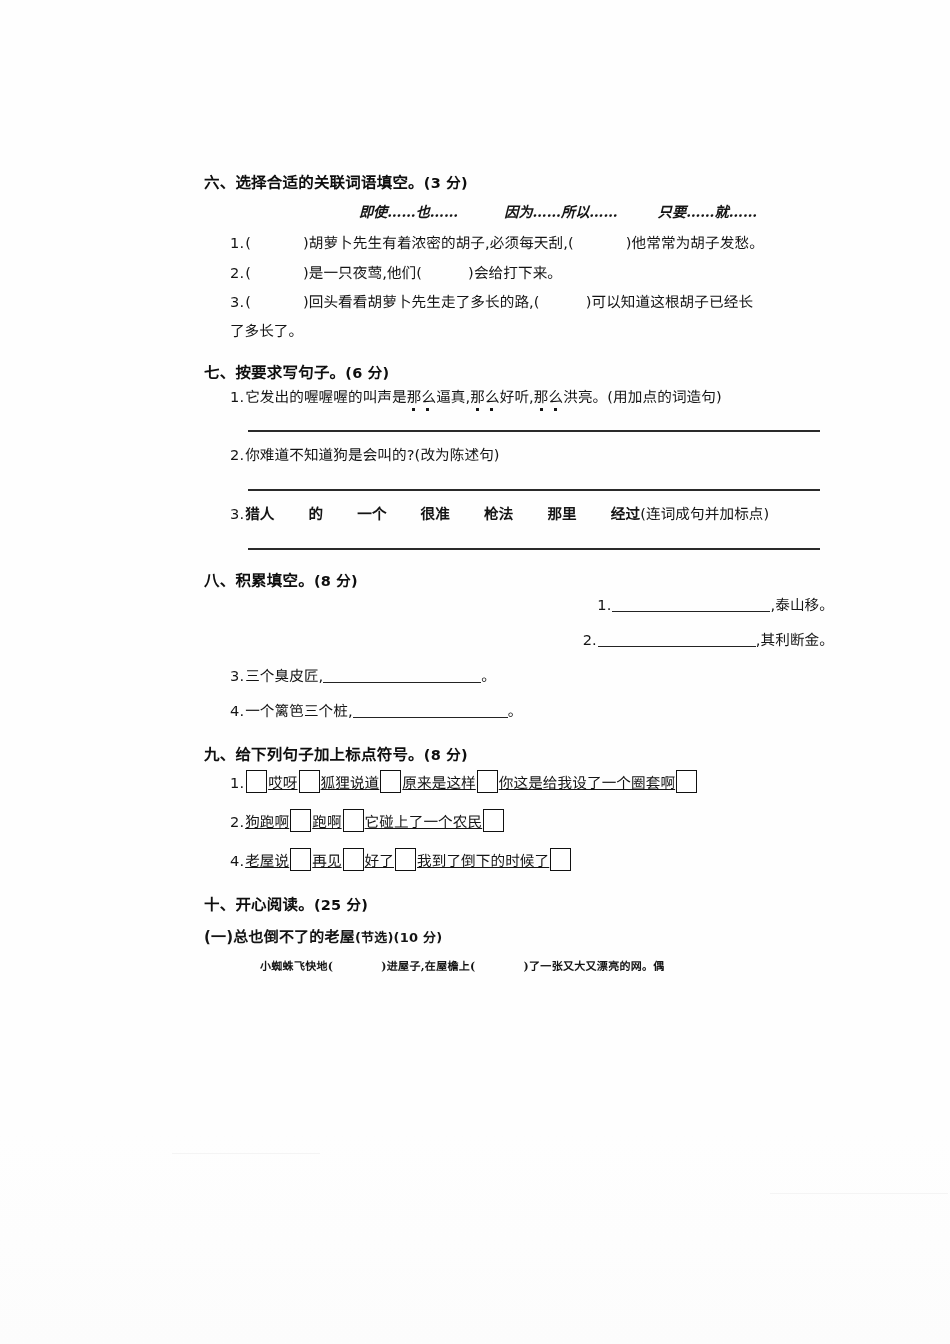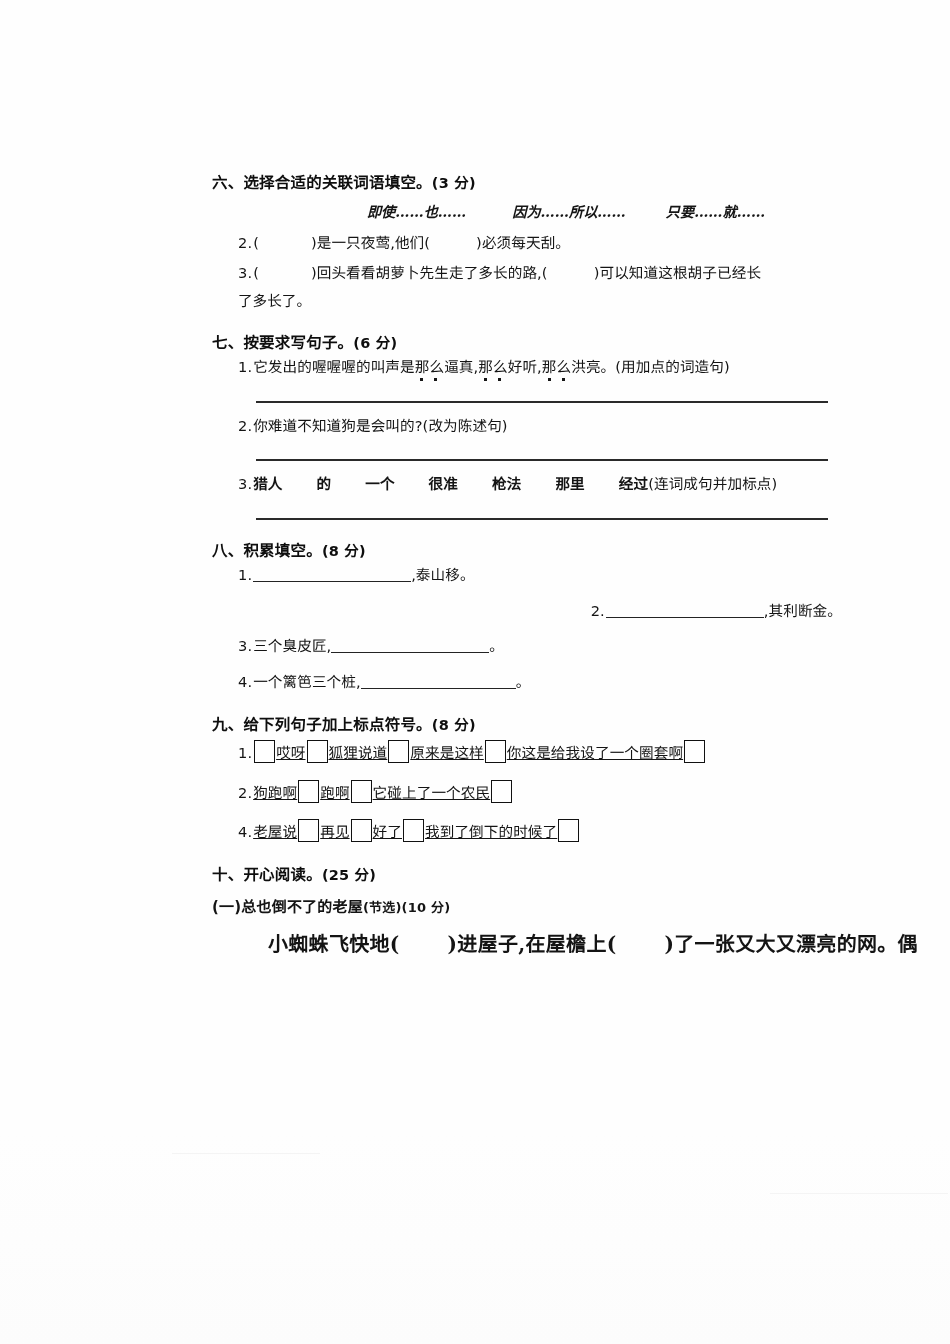--- a/index.html
+++ b/index.html
@@ -31,21 +31,21 @@
     pointer-events: none;
   }
   .scan-streak {
     position: absolute;
     background: #f4f4f4;
     height: 1px;
   }
 
   .content {
     position: absolute;
-    left: 212px;
+    left: 204px;
     top: 170px;
     width: 630px;
   }
 
   
   .sec-head {
     font-weight: bold;
     font-size: 15.5px;
     letter-spacing: 0.2px;
     color: #0e0e0e;
@@ -157,21 +157,21 @@
     font-size: 15px;
     font-weight: bold;
     margin: 11px 0 12px 0;
     letter-spacing: 0.2px;
   }
   .read-title .sub {
     font-weight: bold;
     font-size: 13px;
   }
   .passage {
-    font-size: 20px;
+    font-size: 11px;
     text-indent: 56px;
     line-height: 1.6;
     white-space: nowrap;
     font-family: "DejaVu Serif", "Liberation Serif", serif;
     font-weight: 600;
     letter-spacing: 0.3px;
   }
   .pgap { display: inline-block; width: 48px; }
 
   .sp12 { height: 12px; }
@@ -186,23 +186,26 @@
 
     <div class="block">
       <div class="sec-head">
         <span>六、选择合适的关联词语填空。</span><span class="pts">(3 分)</span>
       </div>
 
       <div class="opt-row">
         <span class="opt">即使……也……</span><span class="opt-gap-a"></span><span class="opt">因为……所以……</span><span class="opt-gap-b"></span><span class="opt">只要……就……</span>
       </div>
 
-
-      <div class="q">
-        <span class="num">2.</span><span>(</span><span class="paren-gap"></span><span>)是一只夜莺,他们(</span><span class="paren-gap sm"></span><span>)必须每天刮。</span>
+      <div class="q">
+        <span class="num">1.</span><span>(</span><span class="paren-gap"></span><span>)胡萝卜先生有着浓密的胡子,必须每天刮,(</span><span class="paren-gap"></span><span>)他常常为胡子发愁。</span>
+      </div>
+
+      <div class="q">
+        <span class="num">2.</span><span>(</span><span class="paren-gap"></span><span>)是一只夜莺,他们(</span><span class="paren-gap sm"></span><span>)会给打下来。</span>
       </div>
 
       <div class="q">
         <span class="num">3.</span><span>(</span><span class="paren-gap"></span><span>)回头看看胡萝卜先生走了多长的路,(</span><span class="paren-gap sm"></span><span>)可以知道这根胡子已经长</span>
       </div>
       <div class="cont-line">了多长了。</div>
     </div>
 
     <div class="sp12"></div>
 
@@ -227,21 +230,21 @@
       <div class="rule"></div>
     </div>
 
     <div class="sp6"></div>
 
     <div class="block">
       <div class="sec-head">
         <span>八、积累填空。</span><span class="pts">(8 分)</span>
       </div>
 
-      <div class="q" style="margin-bottom:13px;">
+      <div class="q" style="margin-bottom:13px;text-align:right;">
         <span class="num">1.</span><span class="blank w160"></span><span>,泰山移。</span>
       </div>
 
       <div class="q" style="margin-bottom:13px;text-align:right;">
         <span class="num">2.</span><span class="blank w160"></span><span>,其利断金。</span>
       </div>
 
       <div class="q" style="margin-bottom:13px;">
         <span class="num">3.</span><span>三个臭皮匠,</span><span class="blank w160"></span><span>。</span>
       </div>

